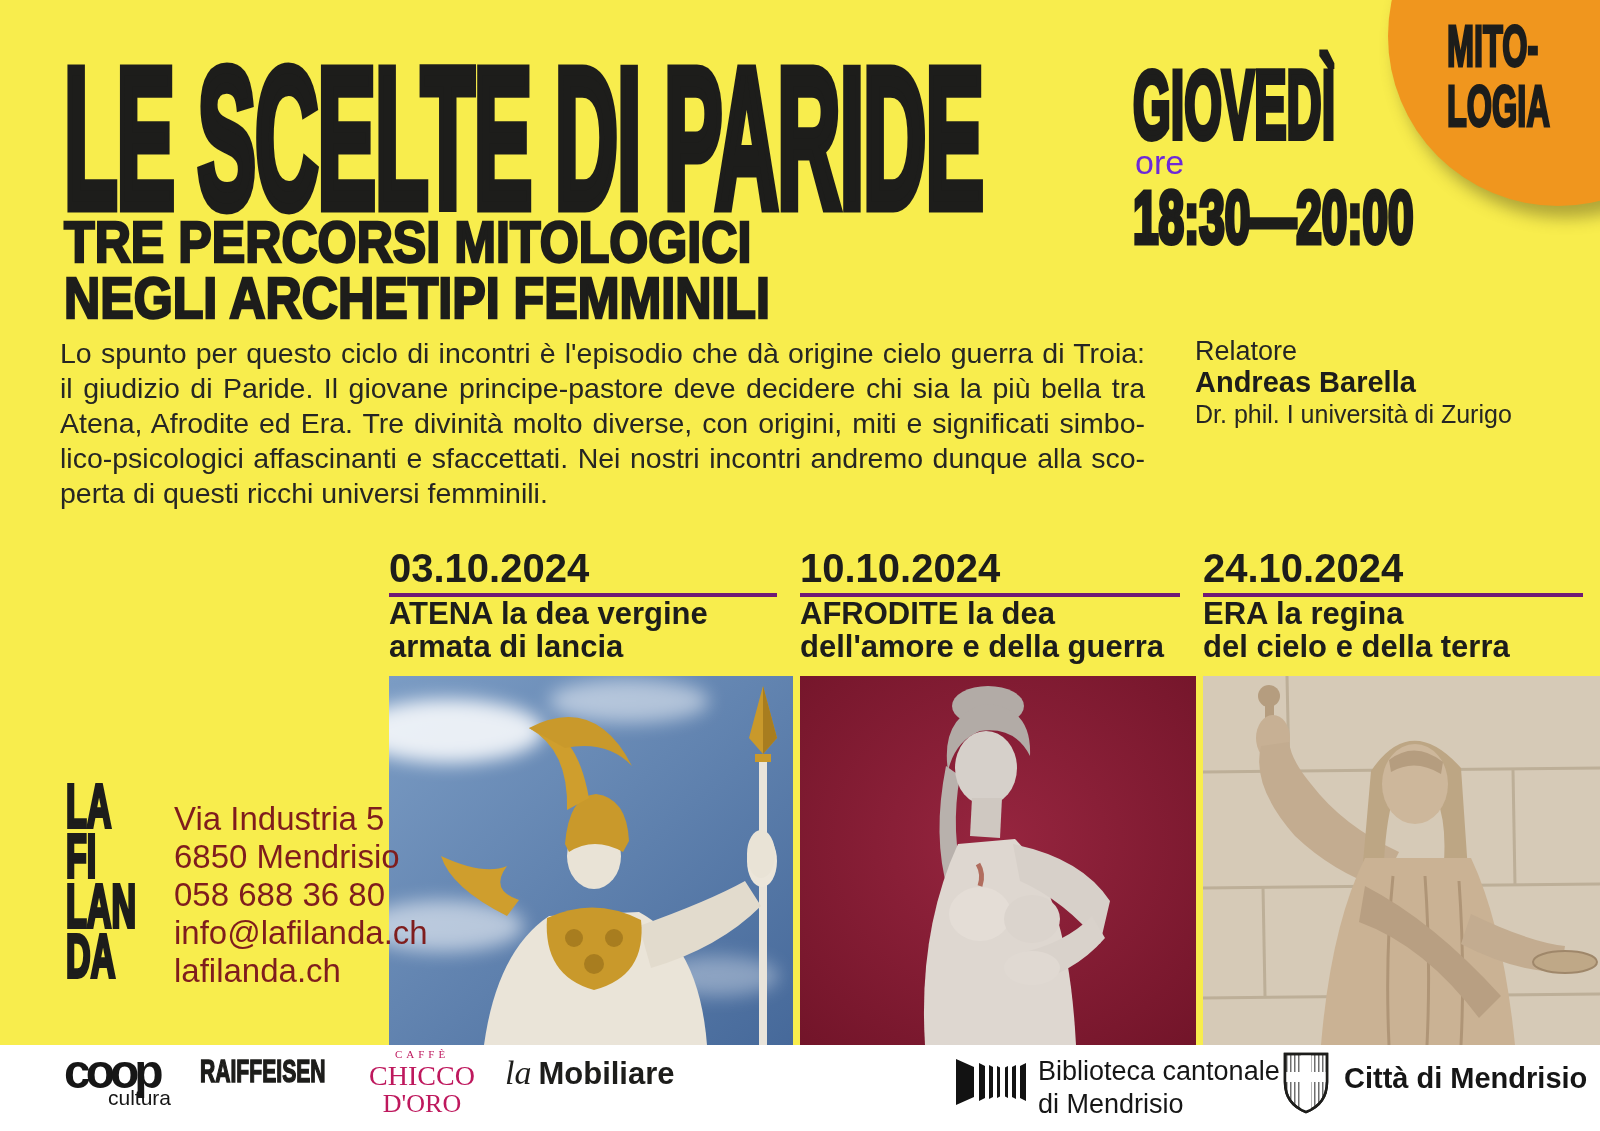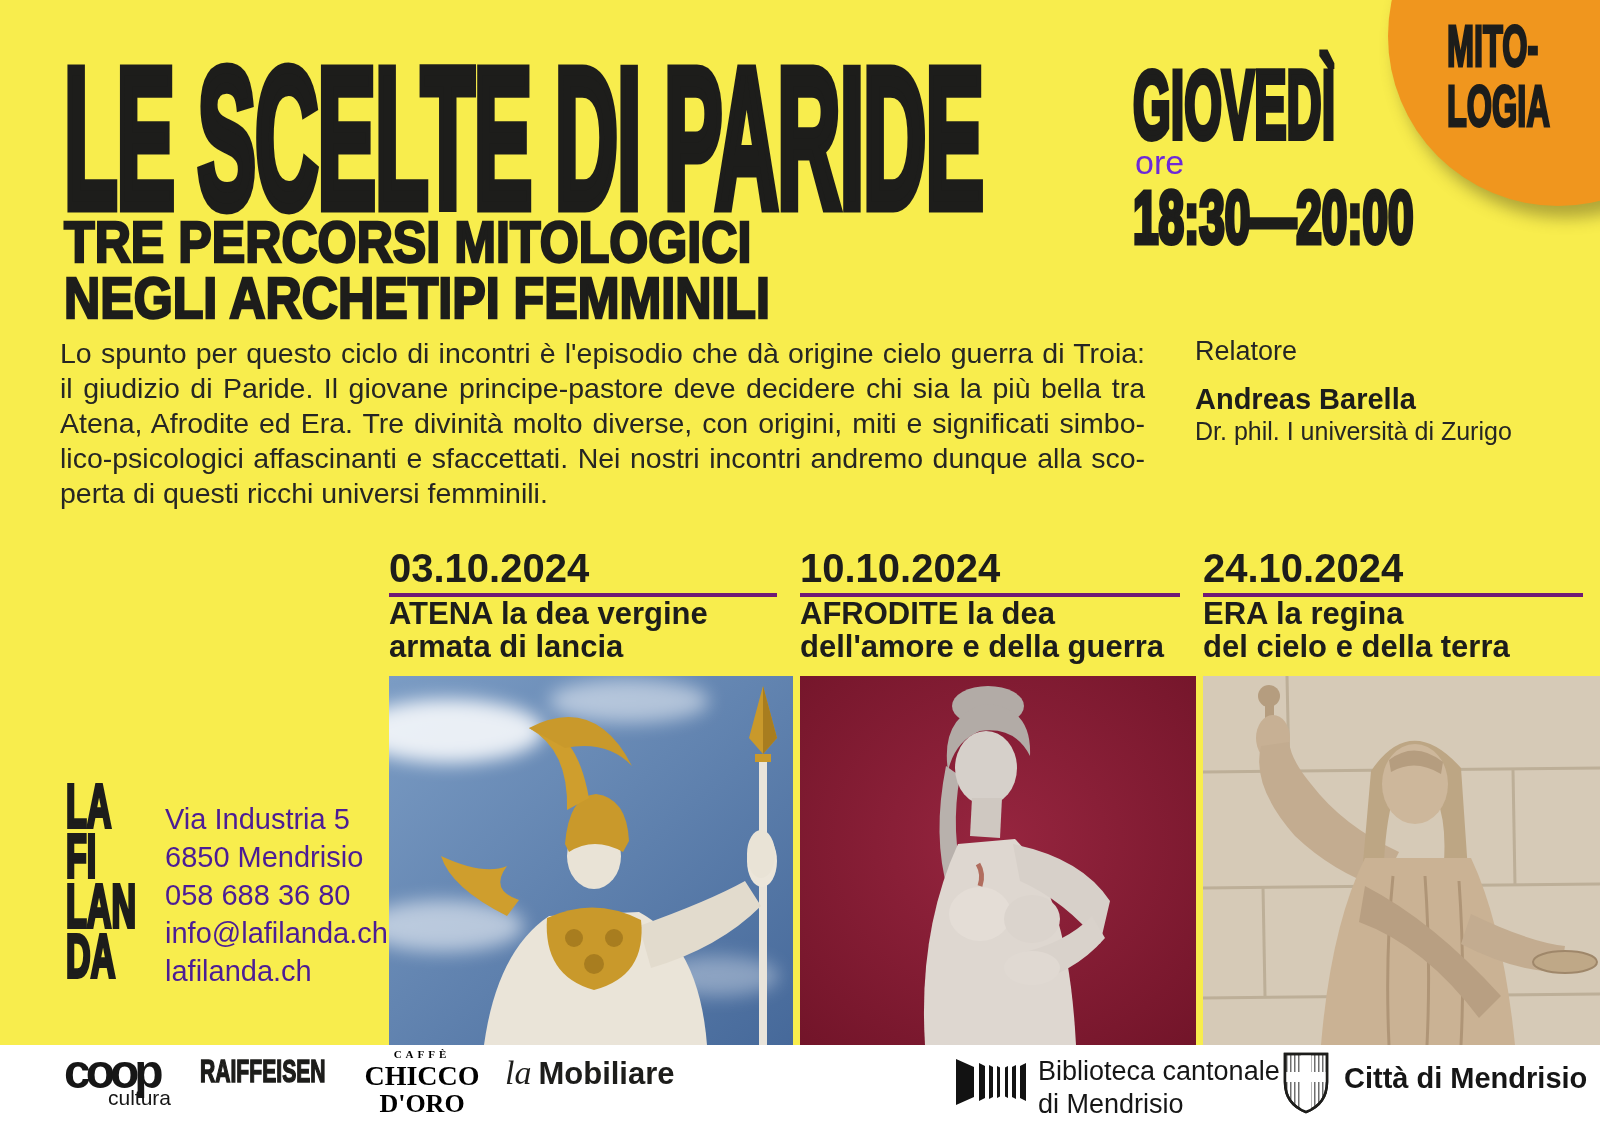--- a/index.html
+++ b/index.html
@@ -26,45 +26,45 @@
                   background:#F0961E; box-shadow:8px 12px 16px rgba(90,80,30,.45); }
   .badge-text { left:1447px; top:16px; font-size:58px; line-height:60px;
                 transform:scaleX(.56); -webkit-text-stroke:3px #1d1d1b; }
 
   .intro { left:60px; top:336px; width:1085px; font-size:28.5px; line-height:35px; color:#262624; }
   .intro .jl { text-align:justify; text-align-last:justify; }
   .intro .ll { text-align:left; }
 
   .speaker { left:1195px; top:336px; width:396px; }
   .speaker-label { font-size:27px; line-height:30px; color:#262624; }
-  .speaker-name  { font-size:29px; font-weight:700; margin-top:17px; line-height:32px; }
+  .speaker-name  { font-size:29px; font-weight:700; line-height:32px; }
   .speaker-cred  { font-size:25px; line-height:32px; color:#262624; }
 
   .session { top:548px; }
   #s1 { left:389px; width:388px; } #s2 { left:800px; width:380px; } #s3 { left:1203px; width:380px; }
   .session-date  { font-size:40px; font-weight:700; line-height:40px; padding-bottom:5px;
                    border-bottom:4px solid #701a75; }
   .session-title { font-size:31px; font-weight:700; line-height:33px; }
 
   .photo { top:676px; height:369px; overflow:hidden; background:#999; }
   #p1 { left:389px; width:404px; } #p2 { left:800px; width:396px; } #p3 { left:1203px; width:397px; }
   .photo svg { display:block; width:100%; height:100%; }
 
   .venue-logo { left:66px; top:781px; font-size:62px; line-height:50px;
                 transform:scaleX(.55); -webkit-text-stroke:4px #1d1d1b; }
-  .venue-address { left:165px; top:800px; font-size:29px; line-height:38px; color:#4c1d95; }
+  .venue-address { left:174px; top:800px; font-size:33px; line-height:38px; color:#7f1d1d; }
 
   .footer { left:0; top:1045px; width:1600px; height:86px; background:#ffffff; }
 
   .coop-word { left:64px; top:1044px; font-size:48px; font-weight:700; letter-spacing:-5px; color:#161616; }
   .coop-sub  { left:108px; top:1086px; font-size:21px; color:#161616; }
   .raiffeisen { left:200px; top:1053px; font-size:32px; font-weight:700;
                 transform:scaleX(.66); transform-origin:0 0; -webkit-text-stroke:1.5px #1d1d1b; white-space:nowrap; }
   .chicco { left:360px; top:1047px; width:124px; text-align:center;
-            font-family:"Liberation Serif", serif; font-weight:700; color:#000000; }
+            font-family:"Liberation Serif", serif; font-weight:400; color:#be185d; }
   .chicco-top { font-size:11px; letter-spacing:4px; line-height:14px; }
   .chicco-mid { font-size:28px; line-height:29px; }
   .chicco-bot { font-size:26px; line-height:27px; }
   .mobiliare { left:505px; top:1054px; white-space:nowrap; }
   .mob-la   { font-family:"Liberation Serif", serif; font-style:italic; font-size:34px; }
   .mob-name { font-weight:700; font-size:31px; margin-left:7px; }
   .bib-group   { left:956px; top:1055px; }
   .bib-text    { left:1038px; top:1055px; font-size:27px; line-height:33px; color:#161616; }
   .citta-shield { left:1282px; top:1051px; }
   .citta-text   { left:1344px; top:1062px; font-size:29px; font-weight:700; color:#161616; }

